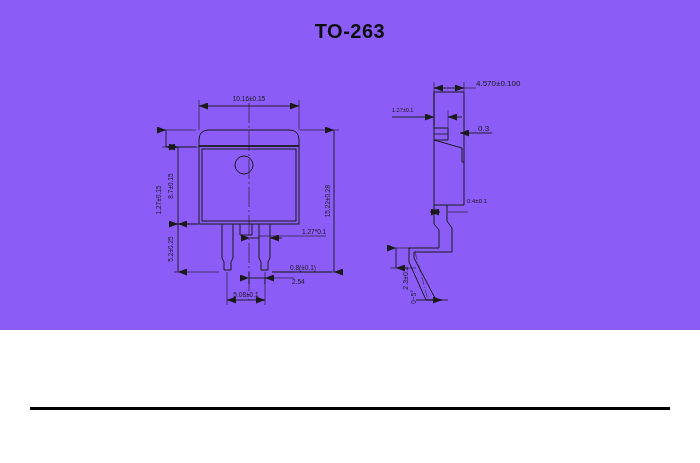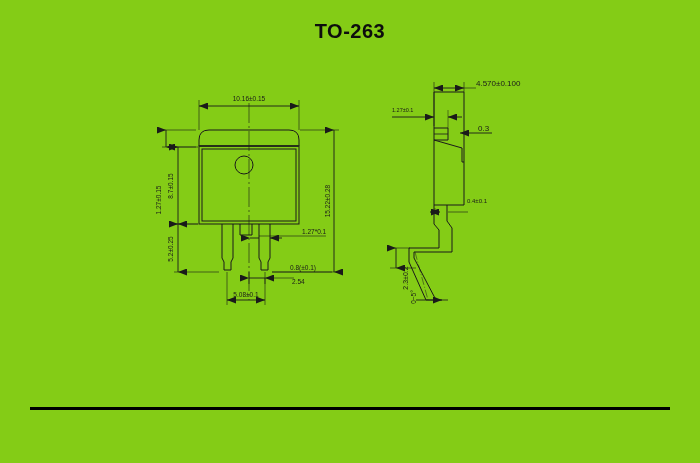--- a/index.html
+++ b/index.html
@@ -12,22 +12,22 @@
     width: 700px;
     height: 463px;
     overflow: hidden;
     font-family: "Liberation Sans", sans-serif;
     color: #000000;
     position: relative;
   }
   #page {
     position: relative;
     width: 700px;
-    height: 463px;
-    background: #84cc16;
+    height: 330px;
+    background: #8b5cf6;
   }
   #title {
     position: absolute;
     top: 20px;
     left: 0;
     width: 700px;
     text-align: center;
     font-size: 20px;
     font-weight: bold;
     letter-spacing: 0.5px;

